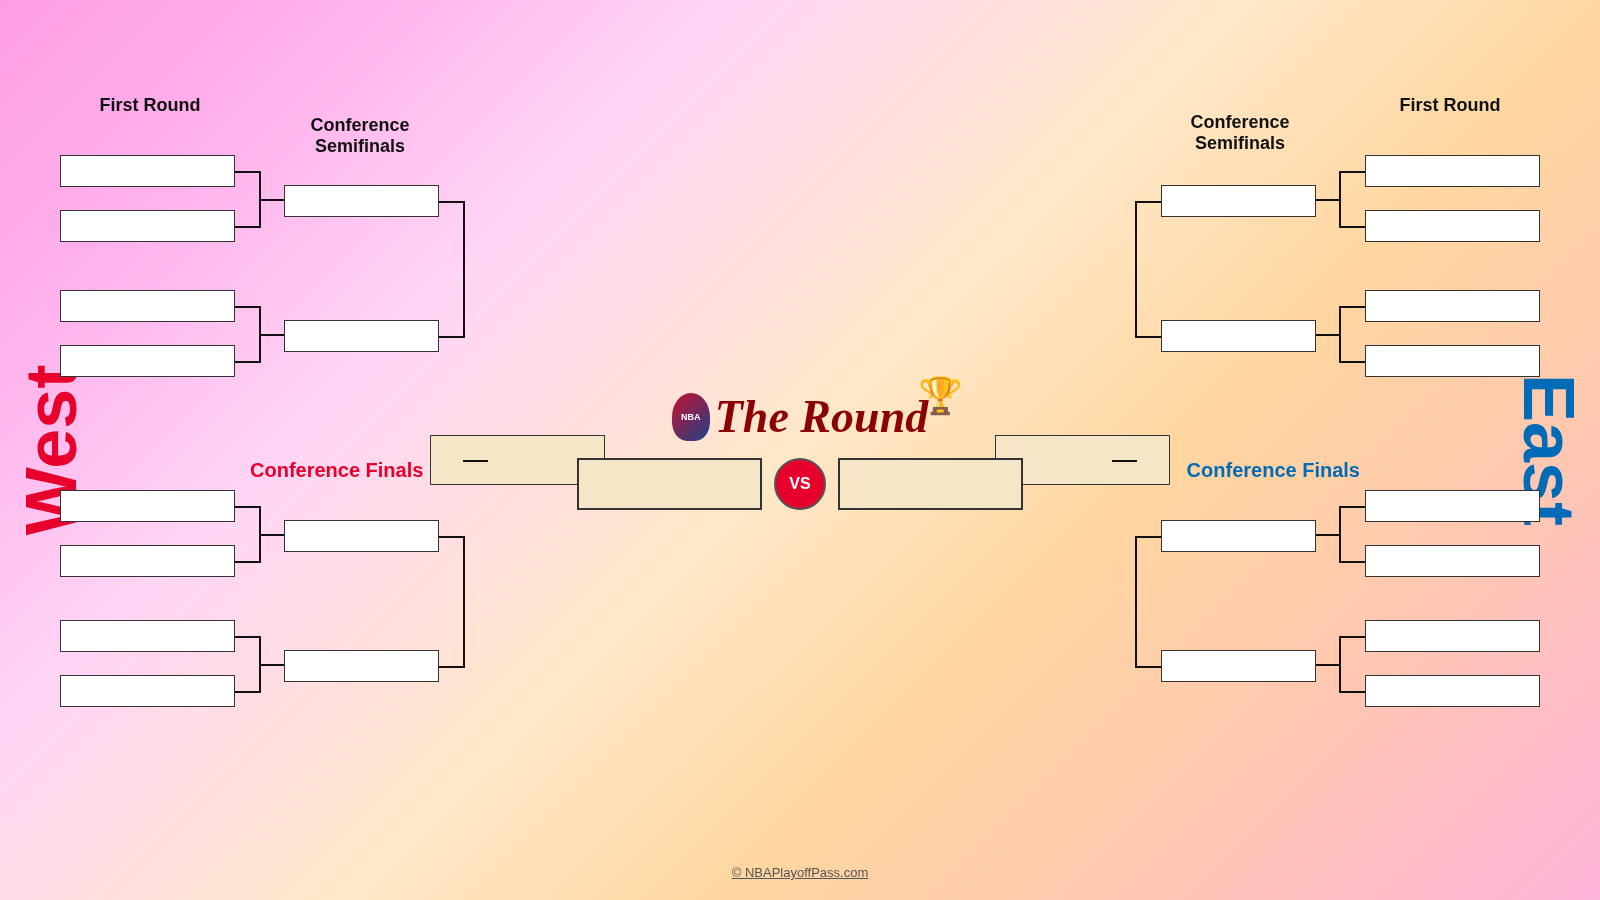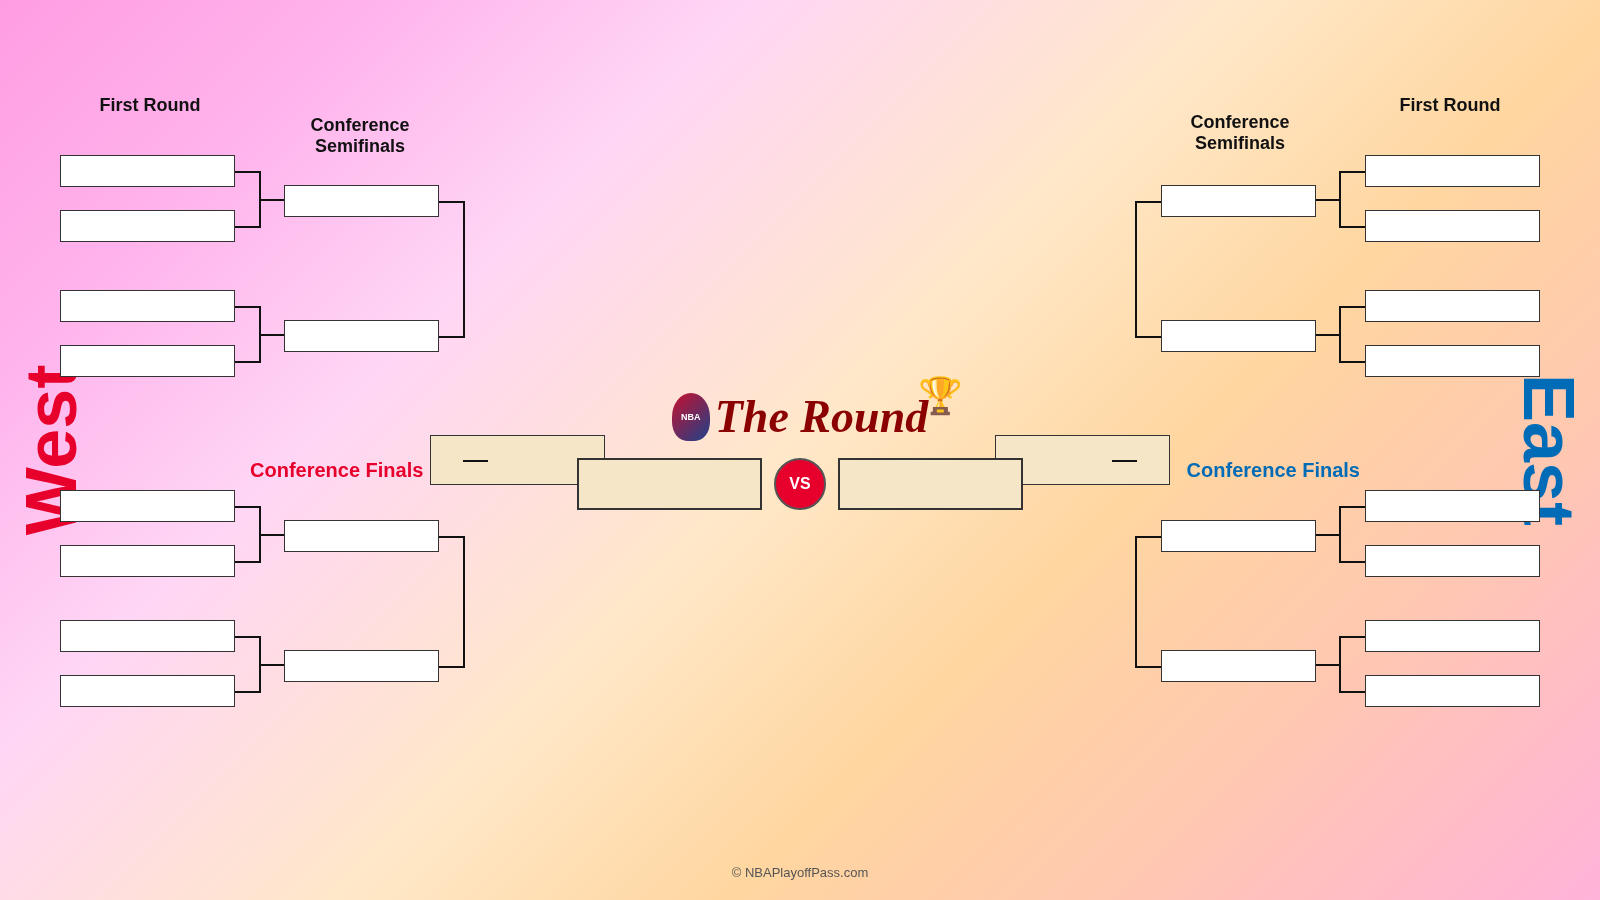--- a/index.html
+++ b/index.html
@@ -75,20 +75,21 @@
     .conf-finals-label.west { color: #e8002d; }
     .conf-finals-label.east { color: #006bb6; }
 
     .copyright {
       position: absolute;
       bottom: 20px;
       left: 50%;
       transform: translateX(-50%);
       font-size: 13px;
       color: #555;
+      text-decoration: underline;
     }
   </style>
 </head>
 <body>
 
 <div class="bracket-container">
 
   <div class="side-label west">West</div>
 
   <div class="side-label east">East</div>

